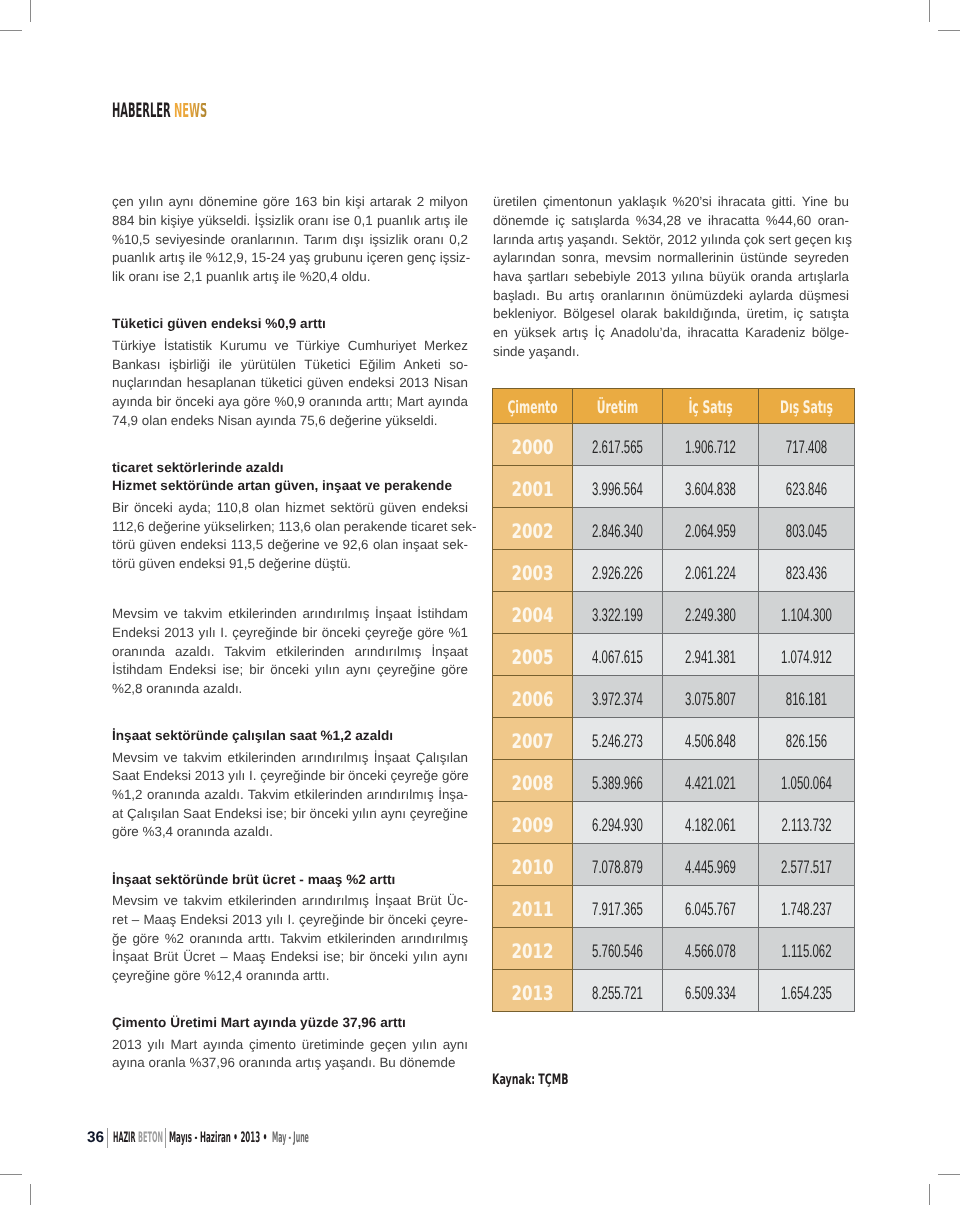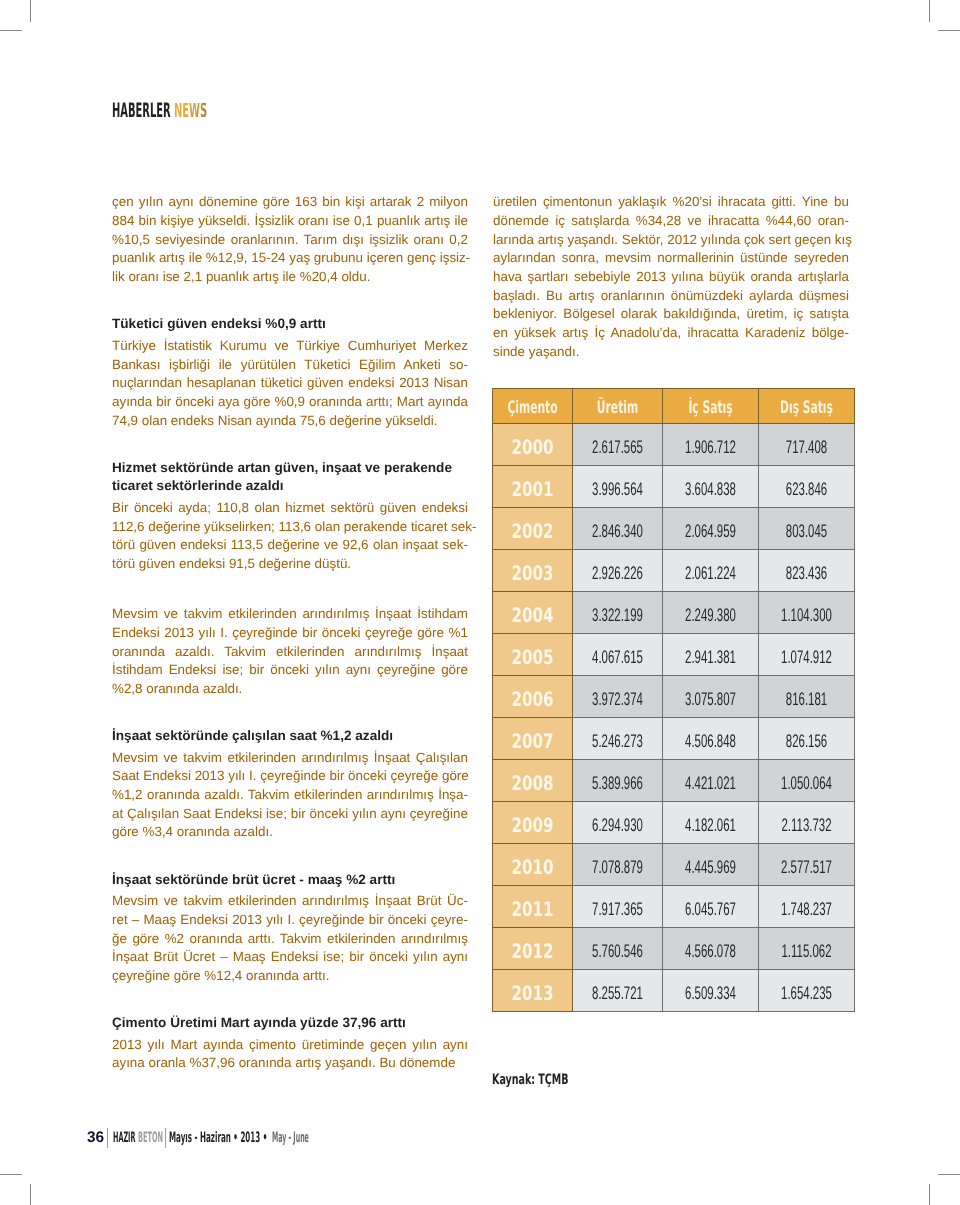--- a/index.html
+++ b/index.html
@@ -20,21 +20,21 @@
   .sec-header .accent{left:61.5px;color:#E9A63C;
       background:linear-gradient(95deg,#EFA93A 0%,#E9A63C 42%,#C79438 78%,#A8812E 100%);
       -webkit-background-clip:text;background-clip:text;-webkit-text-fill-color:transparent;}
 
   .col{position:absolute;width:356px;}
   .col-left{left:112px;top:193.3px;}
   .col-right{left:493px;top:193.3px;}
 
   .para{margin:0;}
   .ln{display:flex;justify-content:space-between;font-size:13.4px;line-height:18.7px;
-      color:#a16207;height:18.7px;white-space:pre;overflow:visible;}
+      color:#404040;height:18.7px;white-space:pre;overflow:visible;}
   .ln.last{justify-content:flex-start;}
   .ln > i{font-style:normal;}
   .ln > i + i:before{content:" ";white-space:pre;}
   .hd{display:block;font-size:13.6px;line-height:18.7px;color:#231f20;font-weight:700;
       text-align:left;white-space:pre;}
   .gap-h{height:28.4px;}
   .gap-b{height:3px;}
 
   .tbl{position:absolute;left:492px;top:388px;width:362px;border-collapse:collapse;
        border-spacing:0;table-layout:fixed;}
@@ -115,22 +115,22 @@
 <div class="gap-b"></div>
 <div class="para">
 <span class="ln"><i>Türkiye</i><i>İstatistik</i><i>Kurumu</i><i>ve</i><i>Türkiye</i><i>Cumhuriyet</i><i>Merkez</i></span>
 <span class="ln"><i>Bankası</i><i>işbirliği</i><i>ile</i><i>yürütülen</i><i>Tüketici</i><i>Eğilim</i><i>Anketi</i><i>so-</i></span>
 <span class="ln"><i>nuçlarından</i><i>hesaplanan</i><i>tüketici</i><i>güven</i><i>endeksi</i><i>2013</i><i>Nisan</i></span>
 <span class="ln"><i>ayında</i><i>bir</i><i>önceki</i><i>aya</i><i>göre</i><i>%0,9</i><i>oranında</i><i>arttı;</i><i>Mart</i><i>ayında</i></span>
 <span class="ln last"><i>74,9</i><i>olan</i><i>endeks</i><i>Nisan</i><i>ayında</i><i>75,6</i><i>değerine</i><i>yükseldi.</i></span>
 </div>
 <div class="gap-h"></div>
 <div class="para">
+<span class="hd">ticaret sektörlerinde azaldı</span>
 <span class="hd">Hizmet sektöründe artan güven, inşaat ve perakende</span>
-<span class="hd">ticaret sektörlerinde azaldı</span>
 </div>
 <div class="gap-b"></div>
 <div class="para">
 <span class="ln"><i>Bir</i><i>önceki</i><i>ayda;</i><i>110,8</i><i>olan</i><i>hizmet</i><i>sektörü</i><i>güven</i><i>endeksi</i></span>
 <span class="ln"><i>112,6</i><i>değerine</i><i>yükselirken;</i><i>113,6</i><i>olan</i><i>perakende</i><i>ticaret</i><i>sek-</i></span>
 <span class="ln"><i>törü</i><i>güven</i><i>endeksi</i><i>113,5</i><i>değerine</i><i>ve</i><i>92,6</i><i>olan</i><i>inşaat</i><i>sek-</i></span>
 <span class="ln last"><i>törü</i><i>güven</i><i>endeksi</i><i>91,5</i><i>değerine</i><i>düştü.</i></span>
 </div>
 <div class="gap-h"></div>
 <div class="gap-b"></div>

